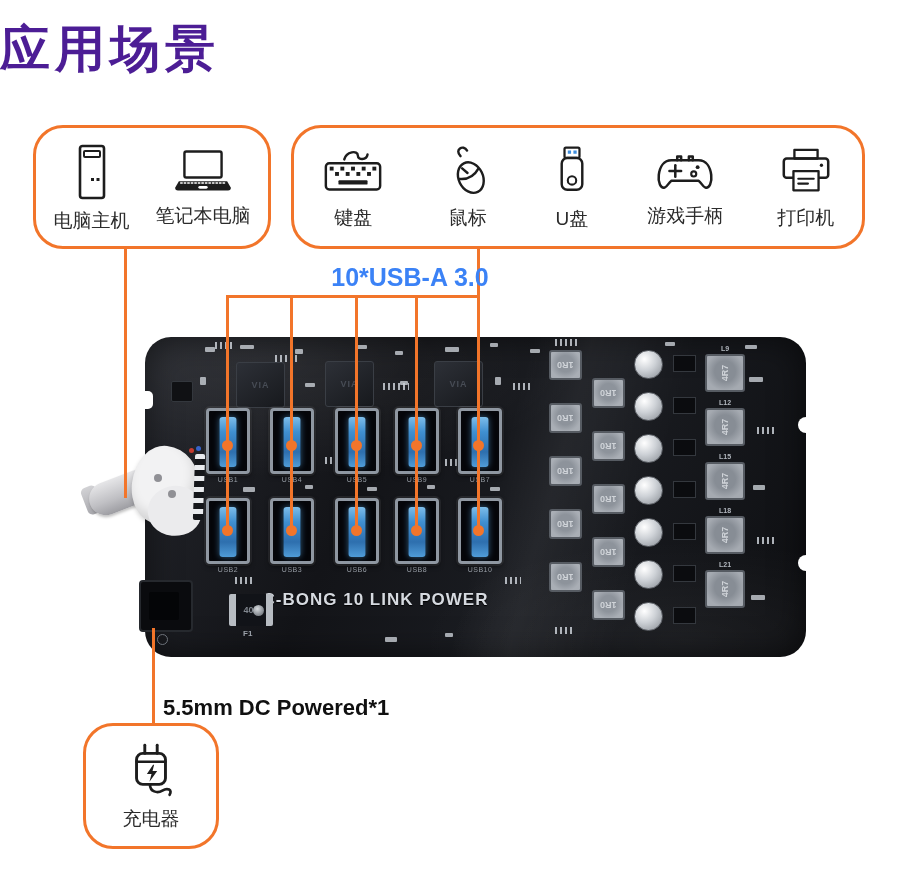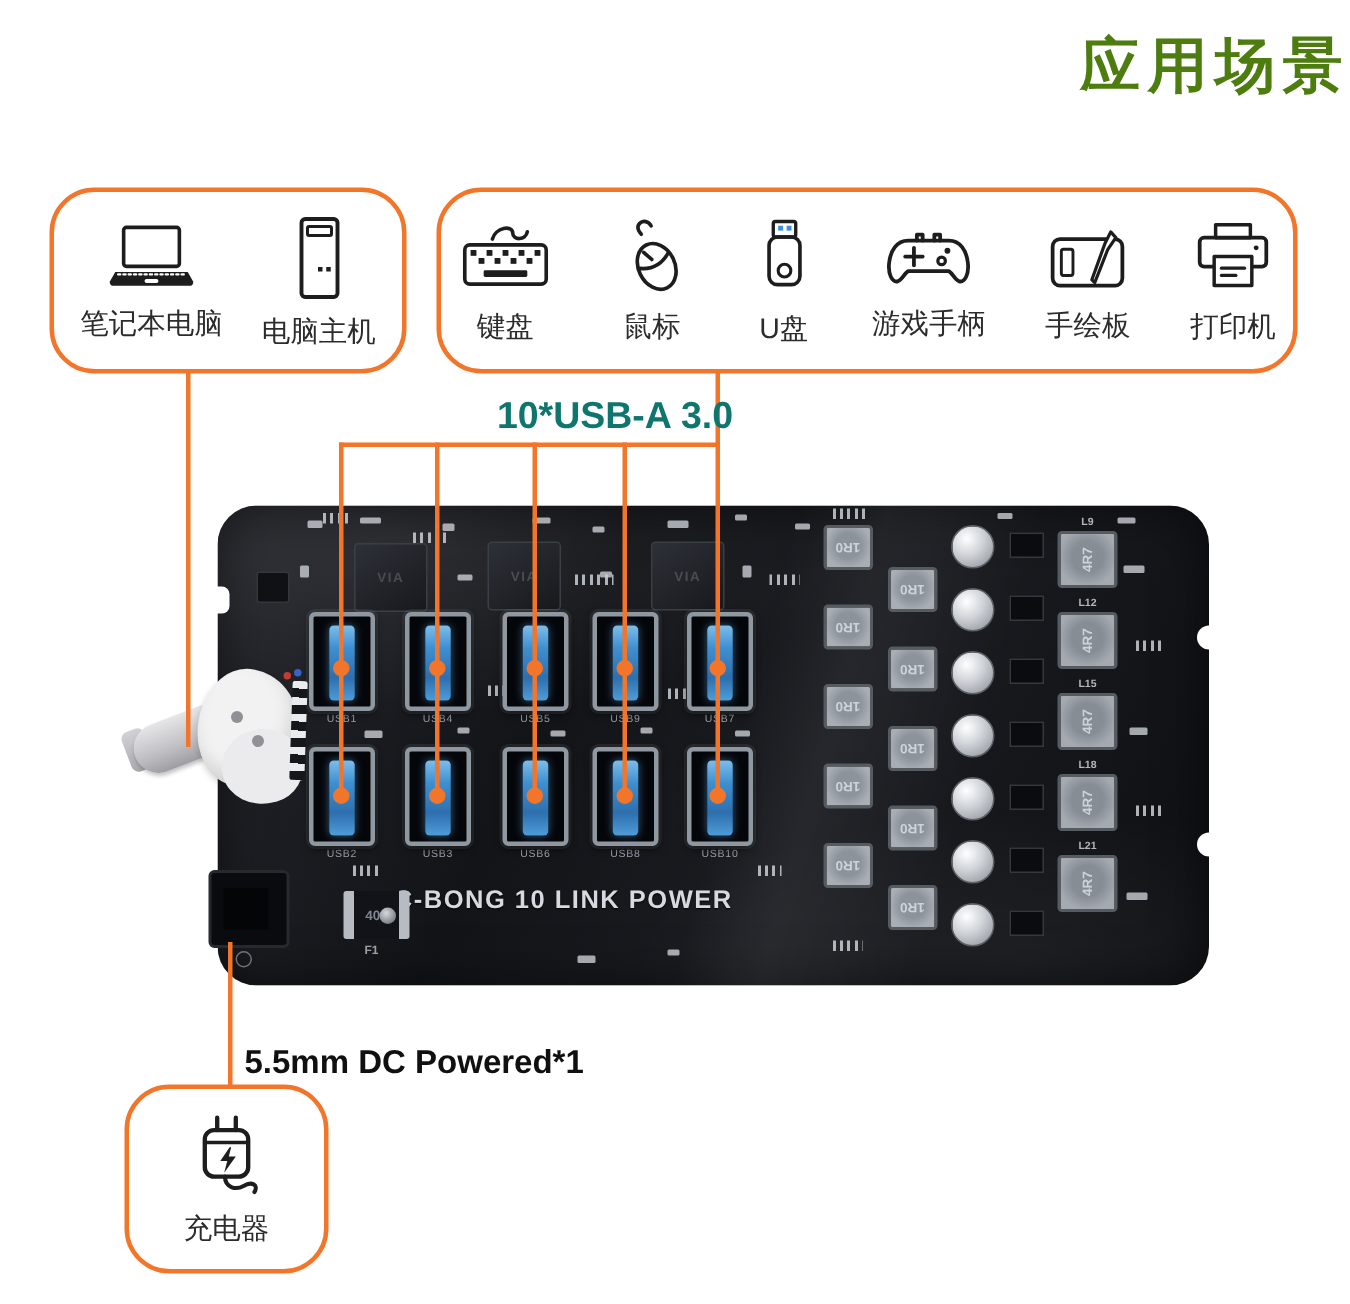--- a/index.html
+++ b/index.html
@@ -1,37 +1,37 @@
 <!DOCTYPE html>
 <html><head>
 <meta charset="utf-8">
 <style>
   :root{ --accent:#F2752A; }
   html,body{margin:0;padding:0;background:#fff;}
   body{font-family:"Liberation Sans","DejaVu Sans",sans-serif;}
   .stage{position:relative;width:900px;height:869px;background:#fff;overflow:hidden;}
 
   
-  .title{position:absolute;top:16px;left:0;width:100%;text-align:right;
-         font-size:40px;font-weight:800;letter-spacing:5px;color:#4d7c0f;}
+  .title{position:absolute;top:16px;left:0;width:100%;text-align:left;
+         font-size:50px;font-weight:800;letter-spacing:5px;color:#4c1d95;}
 
   
   .obox{position:absolute;background:#fff;border:3px solid var(--accent);
         border-radius:30px;box-sizing:border-box;display:flex;align-items:center;
         justify-content:center;z-index:7;gap:32px;}
   .hosts{left:33px;top:125px;width:238px;height:124px;gap:26px;}
   .devices{left:291px;top:125px;width:574px;height:124px;justify-content:space-evenly;padding:0 6px;}
   .chargerbox{left:83px;top:723px;width:136px;height:126px;flex-direction:column;gap:3px;}
   .ditem{display:flex;flex-direction:column;align-items:center;gap:5px;}
   .dlabel{font-size:19px;color:#2c2c2c;white-space:nowrap;}
   .icon svg{display:block;}
 
   
   .ann-usb{position:absolute;left:298px;top:263px;width:224px;text-align:center;
-           font-size:25px;font-weight:700;color:#0f766e;z-index:7;}
+           font-size:25px;font-weight:700;color:#3b82f6;z-index:7;}
   .ann-dc{position:absolute;left:163px;top:695px;font-size:22px;font-weight:700;color:#101010;z-index:7;}
 
   
   .oline{position:absolute;background:var(--accent);z-index:6;}
   .odot{position:absolute;width:11px;height:11px;border-radius:50%;background:var(--accent);z-index:6;}
 
   
   .pcb{position:absolute;left:145px;top:337px;width:661px;height:320px;border-radius:26px;
        background:
          radial-gradient(120% 90% at 18% 8%, rgba(255,255,255,.08), transparent 40%),
@@ -108,39 +108,39 @@
 </head>
 <body>
 
 <div class="stage">
 
   <div class="title">应用场景</div>
 
   <div class="obox hosts">
     <div class="ditem">
       <span class="icon">
+        <svg width="42" height="62" viewBox="0 0 40 62" fill="none" stroke="#1d1d1d" stroke-width="2.6" stroke-linecap="round" stroke-linejoin="round">
+          <rect x="8" y="5" width="24" height="52" rx="2.5"></rect>
+          <rect x="12" y="10" width="16" height="6" rx="1" stroke-width="2"></rect>
+          <rect x="19" y="37" width="3" height="3" fill="#1d1d1d" stroke="none"></rect>
+          <rect x="24.5" y="37" width="3" height="3" fill="#1d1d1d" stroke="none"></rect>
+        </svg>
+      </span>
+      <span class="dlabel">电脑主机</span>
+    </div>
+    <div class="ditem">
+      <span class="icon">
         <svg width="72" height="52" viewBox="0 0 72 56" fill="none" stroke="#1d1d1d" stroke-width="2.6" stroke-linecap="round" stroke-linejoin="round">
           <rect x="16" y="6" width="40" height="28" rx="2"></rect>
           <path d="M10,38 L62,38 L66,45 Q66,48 63,48 L9,48 Q6,48 6,45 Z" fill="#1d1d1d" stroke="none"></path>
           <line x1="12" y1="39.8" x2="60" y2="39.8" stroke="#fff" stroke-width="1.6" stroke-dasharray="1.6 2.2"></line>
           <rect x="31" y="43" width="10" height="3" rx="1.5" fill="#fff" stroke="none"></rect>
         </svg>
       </span>
       <span class="dlabel">笔记本电脑</span>
-    </div>
-    <div class="ditem">
-      <span class="icon">
-        <svg width="42" height="62" viewBox="0 0 40 62" fill="none" stroke="#1d1d1d" stroke-width="2.6" stroke-linecap="round" stroke-linejoin="round">
-          <rect x="8" y="5" width="24" height="52" rx="2.5"></rect>
-          <rect x="12" y="10" width="16" height="6" rx="1" stroke-width="2"></rect>
-          <rect x="19" y="37" width="3" height="3" fill="#1d1d1d" stroke="none"></rect>
-          <rect x="24.5" y="37" width="3" height="3" fill="#1d1d1d" stroke="none"></rect>
-        </svg>
-      </span>
-      <span class="dlabel">电脑主机</span>
     </div>
   </div>
 
   <div class="obox devices">
     <div class="ditem">
       <span class="icon">
         <svg width="64" height="56" viewBox="0 0 66 52" fill="none" stroke="#1d1d1d" stroke-width="2.5" stroke-linecap="round" stroke-linejoin="round">
           <path d="M24,13 C26,5 38,3 38,9 C38,14 47,14 48,8"></path>
           <rect x="5" y="17" width="56" height="27" rx="3.5"></rect>
           <g fill="#1d1d1d" stroke="none">
@@ -190,30 +190,20 @@
           <path d="M26,13 v-4 h4 v4"></path>
             <path d="M38,13 v-4 h4 v4"></path>
           <path d="M20,13 L48,13 C56,13 60,20 61,28 C62,36 59,42 55,41 C52,40 51,36 48,34 L20,34 C17,36 16,40 13,41 C9,42 6,36 7,28 C8,20 12,13 20,13 Z"></path>
           <line x1="18" y1="24" x2="30" y2="24"></line>
             <line x1="24" y1="18" x2="24" y2="30"></line>
           <circle cx="47" cy="20" r="2" fill="#1d1d1d" stroke="none"></circle>
           <circle cx="43" cy="27" r="2.6" stroke-width="2.2"></circle>
         </svg>
       </span>
       <span class="dlabel">游戏手柄</span>
-    </div>
-    <div class="ditem">
-      <span class="icon">
-        <svg width="62" height="54" viewBox="0 0 64 54" fill="none" stroke="#1d1d1d" stroke-width="2.6" stroke-linecap="round" stroke-linejoin="round">
-          <rect x="8" y="14" width="48" height="32" rx="5"></rect>
-          <rect x="14" y="21" width="8" height="18" rx="1.5" stroke-width="2"></rect>
-          <path d="M35,42 L44,17 L48,9 L51.5,13 L46,21 L37,44 Z" fill="#fff" stroke-width="2.2"></path>
-        </svg>
-      </span>
-      <span class="dlabel">手绘板</span>
     </div>
     <div class="ditem">
       <span class="icon">
         <svg width="58" height="56" viewBox="0 0 60 58" fill="none" stroke="#1d1d1d" stroke-width="2.6" stroke-linecap="round" stroke-linejoin="round">
           <rect x="18" y="6" width="24" height="9" stroke-width="2.4"></rect>
           <rect x="7" y="15" width="46" height="20" rx="3"></rect>
           <circle cx="46" cy="22" r="1.7" fill="#1d1d1d" stroke="none"></circle>
           <rect x="17" y="28" width="26" height="20" fill="#fff" stroke-width="2.4"></rect>
           <line x1="22" y1="36" x2="38" y2="36" stroke-width="2.2"></line>
           <line x1="22" y1="41" x2="32" y2="41" stroke-width="2.2"></line>

